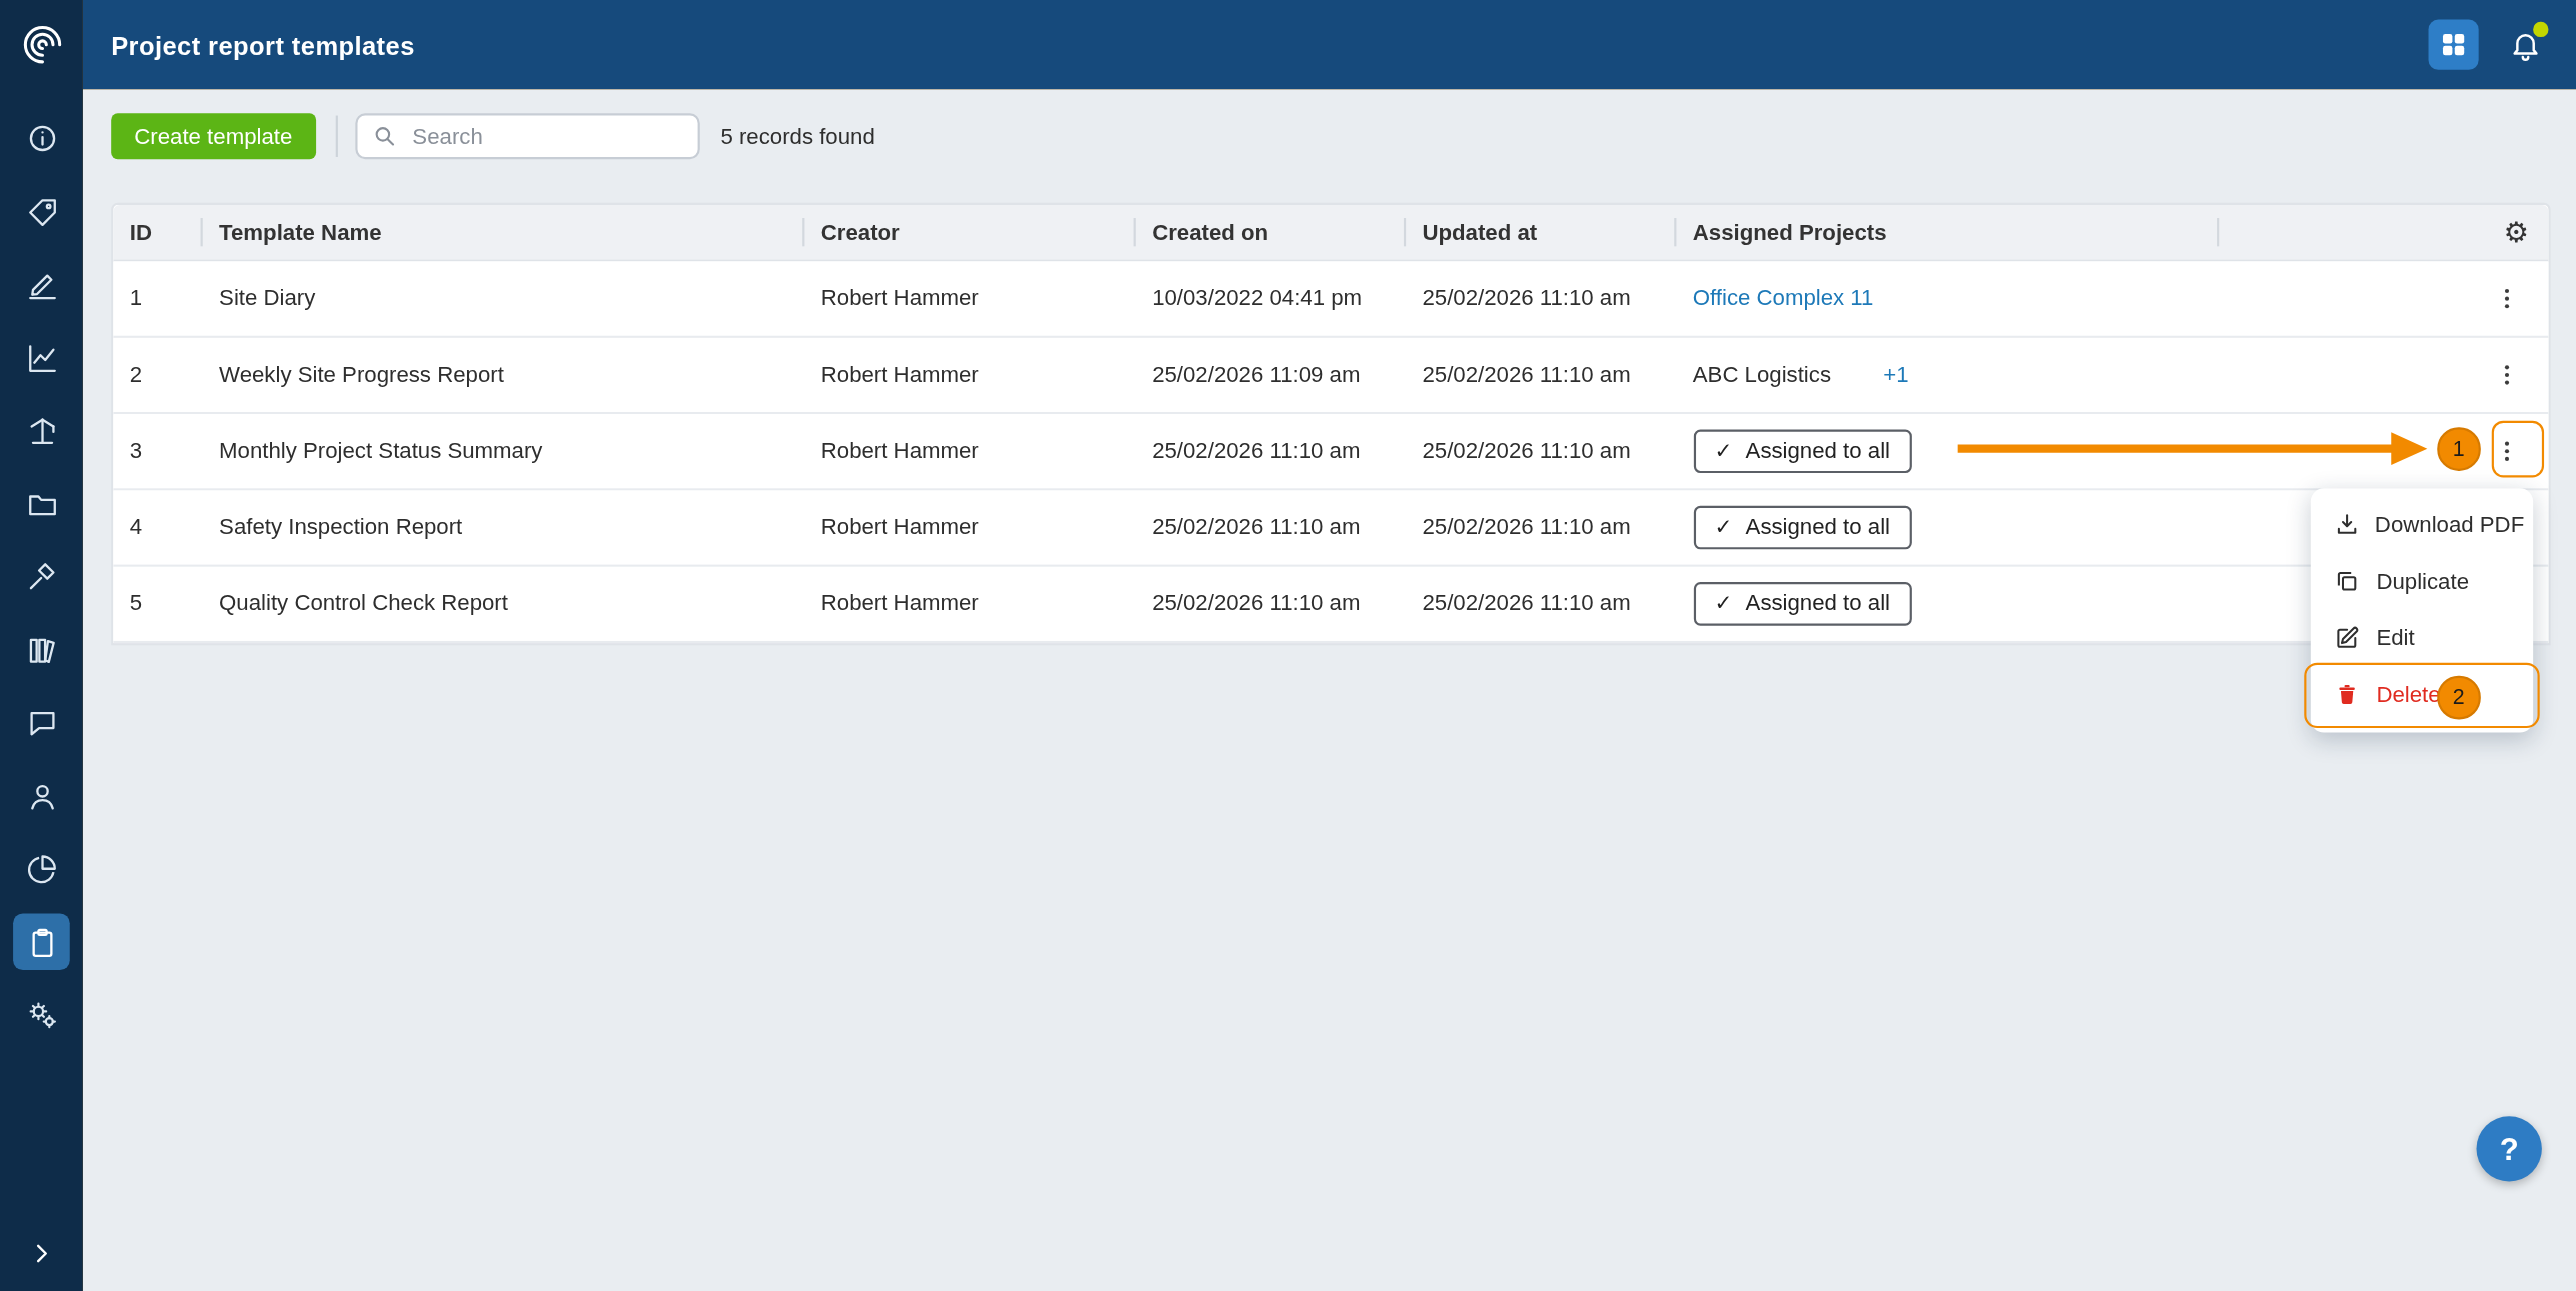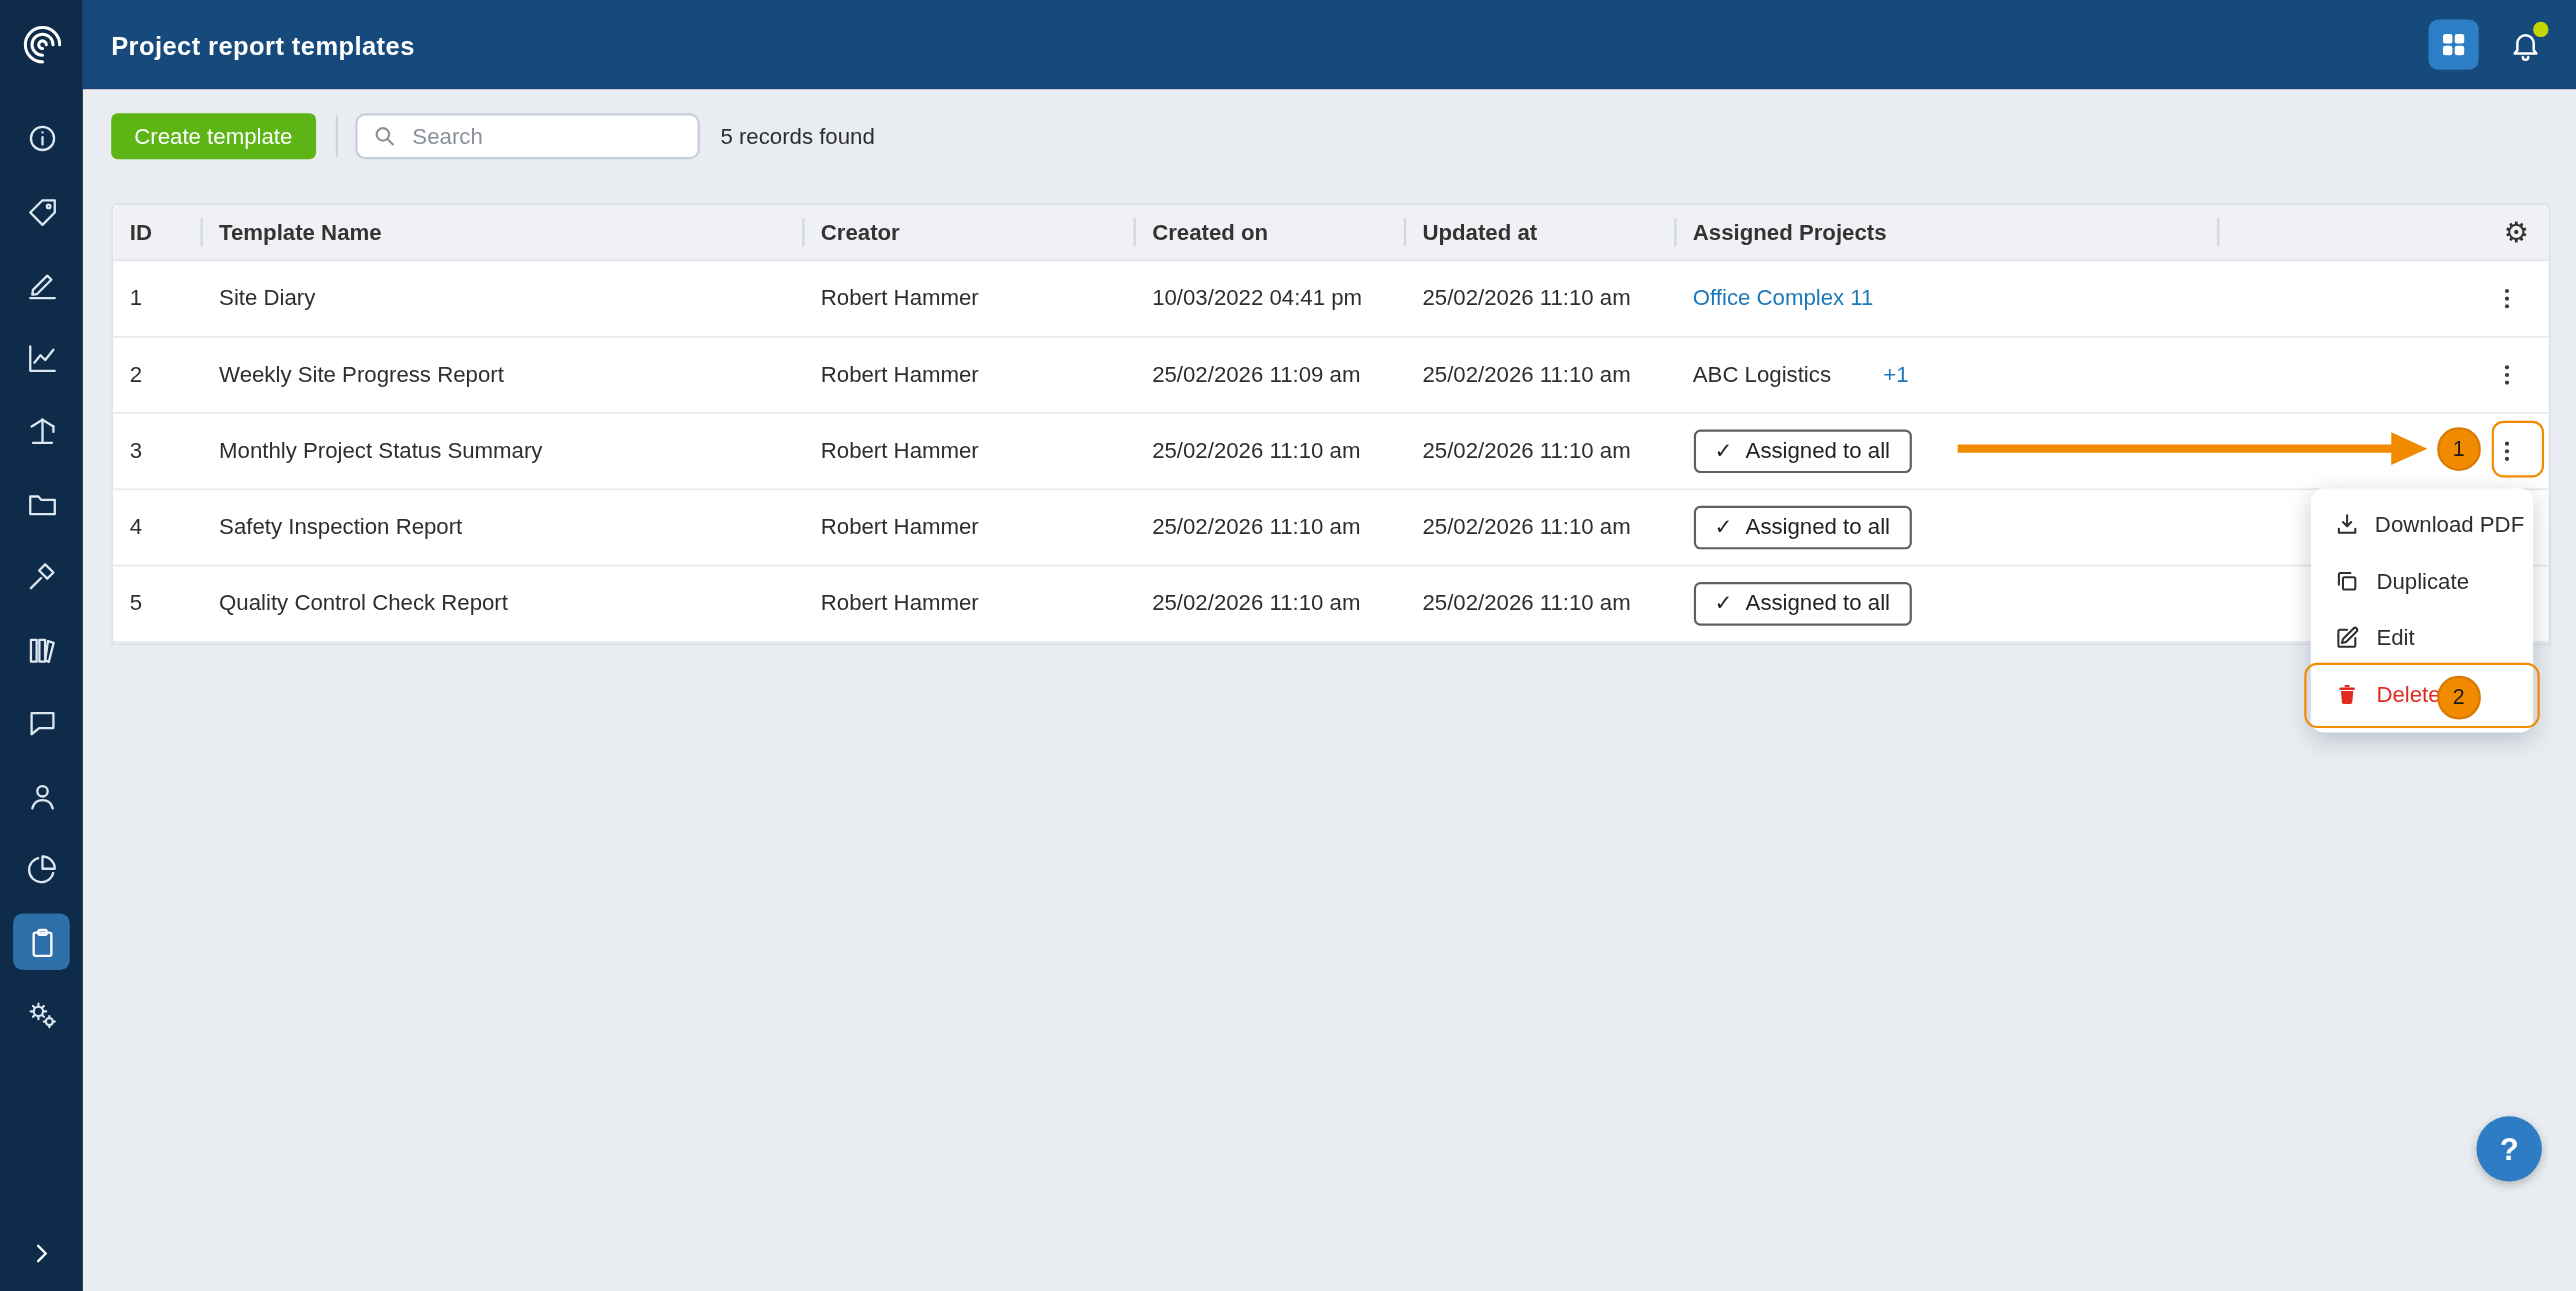--- a/index.html
+++ b/index.html
@@ -1,17 +1,17 @@
 <!DOCTYPE html>
 <html style="font-size:12px"><head>
 <meta charset="utf-8">
 <style>
   html,body{margin:0;padding:0;background:#e9edf1;}
   *{box-sizing:border-box;}
-  .stage{width:2576px;height:1292px;overflow:hidden;position:relative;background:#fca5a5;}
+  .stage{width:2576px;height:1292px;overflow:hidden;position:relative;background:#a16207;}
   .screen{
     width:1182px;height:593px;position:relative;overflow:hidden;
     transform:scale(2.18);transform-origin:0 0;
     font-family:"Liberation Sans","DejaVu Sans",sans-serif;
     color:#2e2e2e;font-size:10.2px;
     display:flex;
   }
   
   .sidebar{width:38px;background:#0e2c49;display:flex;flex-direction:column;align-items:center;padding-top:7.5px;flex-shrink:0;position:relative;z-index:5;}
   .logo{width:26px;height:26px;display:flex;align-items:center;justify-content:center;margin-bottom:17.3px;}

